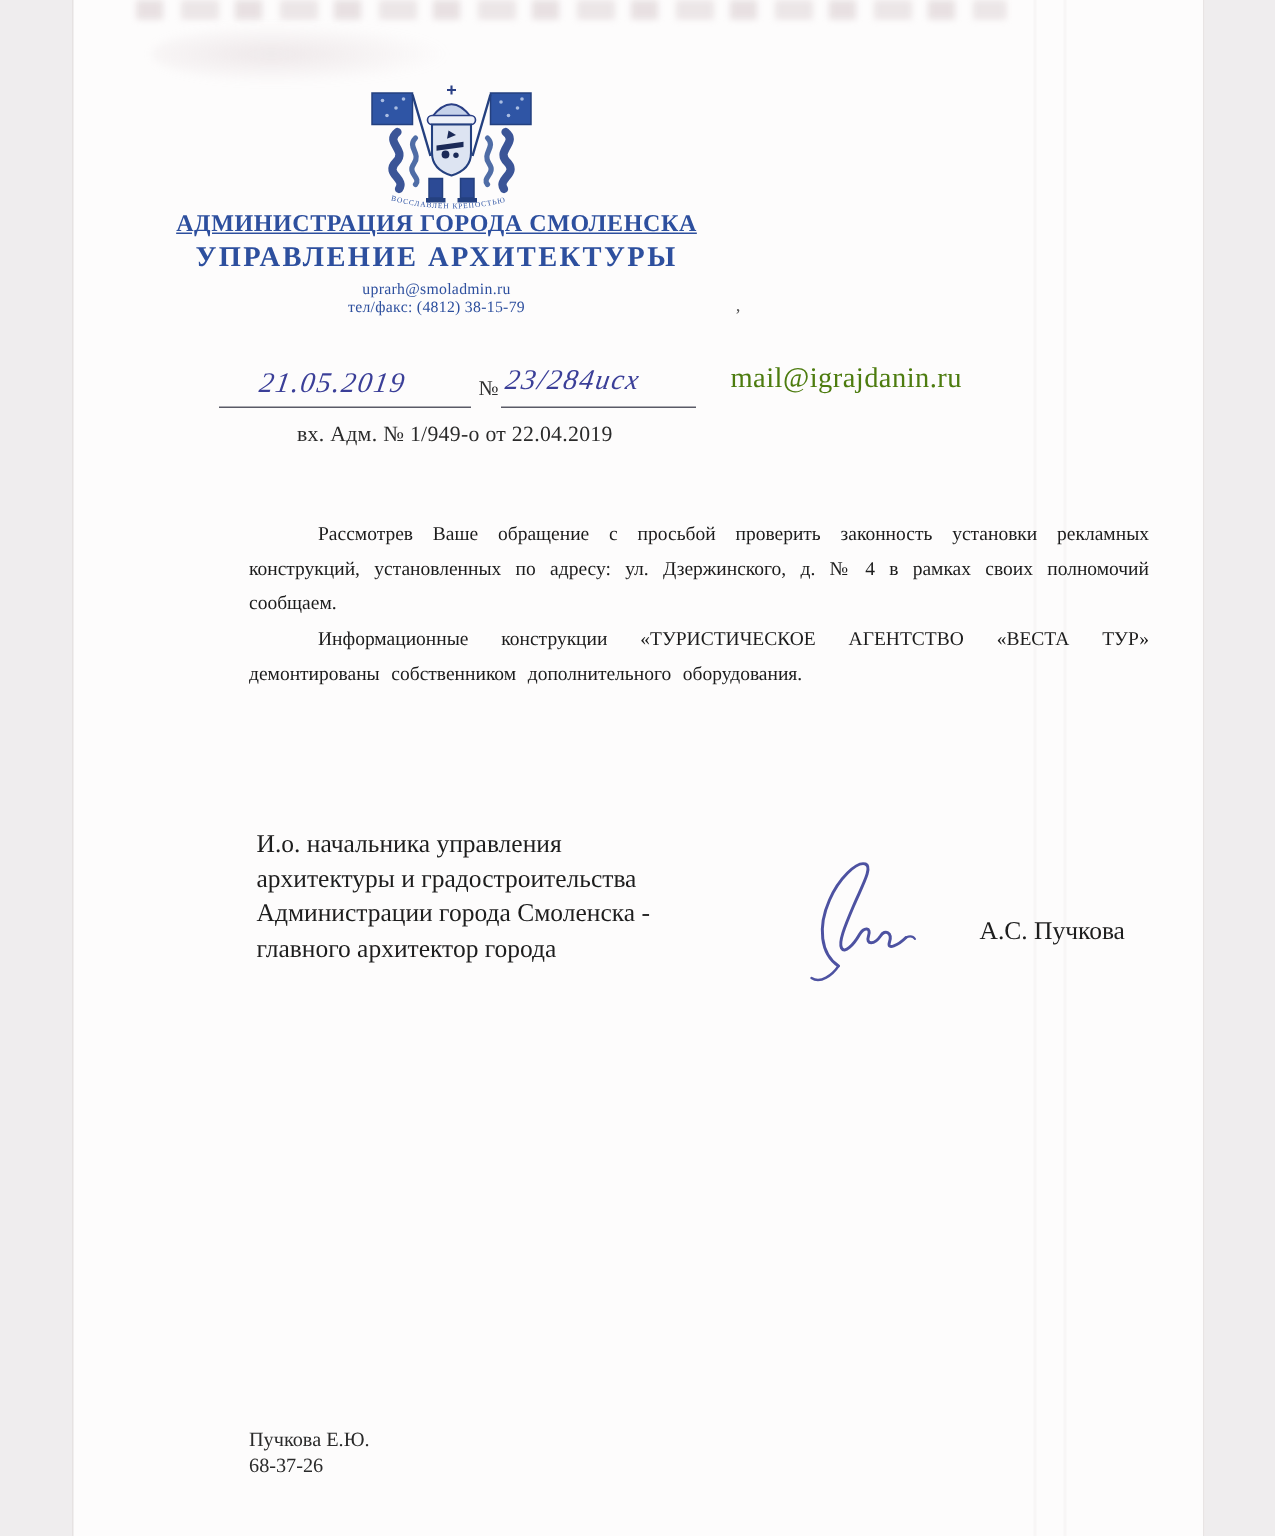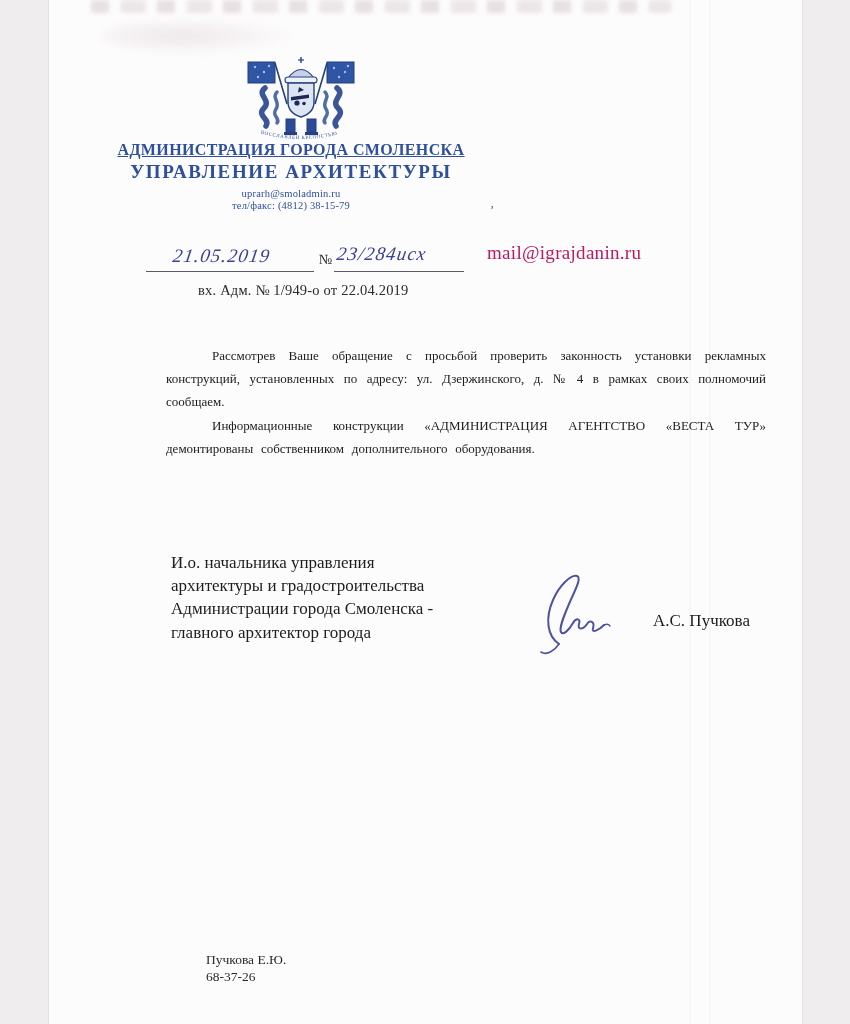--- a/index.html
+++ b/index.html
@@ -37,41 +37,41 @@
   .org-name{font-size:19px;font-weight:bold;letter-spacing:1.6px;line-height:20px;margin-top:3px;}
   .org-contacts{font-size:10.5px;line-height:11.5px;margin-top:6px;letter-spacing:.2px;}
   
   .hand{
     font-style:italic;letter-spacing:1.2px;transform:skewX(-9deg);
     white-space:nowrap;
   }
   .ref-underline{height:1px;background:#5a5a66;}
   .num-label{font-size:14px;color:#2f2f2f;}
   .incoming{font-size:14.5px;color:#2a2a2a;letter-spacing:.2px;white-space:nowrap;}
-  .recipient-mail{font-size:19px;color:#be185d;letter-spacing:.3px;white-space:nowrap;}
+  .recipient-mail{font-size:19px;color:#4d7c0f;letter-spacing:.3px;white-space:nowrap;}
   .tiny-dot{font-size:12px;color:#555;}
   
   .body-text{
     left:117px;top:344px;width:600px;
     font-size:13px;line-height:23.2px;color:#1c1c1c;
     text-align:justify;word-spacing:4.5px;
   }
   .body-text p{margin:0;text-indent:46px;}
   
   .sig-title{
     left:122px;top:551px;width:330px;
     font-size:17px;line-height:23.2px;color:#1d1d1d;
   }
   .sig-title span{display:block;}
   .sig-name{left:604px;top:611px;font-size:17px;color:#1d1d1d;white-space:nowrap;}
   
   .footer{
     left:117px;top:951px;font-size:13.5px;line-height:17px;color:#2a2a2a;
   }
-  .footer span{display:block;margin-left:40px;}
+  .footer span{display:block;}
 </style>
 </head>
 <body>
 
 <div class="page">
 
   <div class="abs ghost-top"></div>
   <div class="abs ghost-blob"></div>
   <div class="abs scan-line" style="left:640px;"></div>
   <div class="abs scan-line" style="left:660px;"></div>
@@ -146,21 +146,21 @@
   <div class="abs num-label" style="left:270px;top:252px;">№</div>
   <div class="abs hand" style="left:288px;top:243px;font-size:19px;color:#3b3f98;">23/284исх</div>
   <div class="abs ref-underline" style="left:285px;top:271px;width:130px;"></div>
   <div class="abs incoming" style="left:149px;top:282px;">вх. Адм.  № 1/949-о от 22.04.2019</div>
 
   <div class="abs tiny-dot" style="left:441px;top:203px;">’</div>
   <div class="abs recipient-mail" style="left:438px;top:242px;">mail@igrajdanin.ru</div>
 
   <div class="abs body-text">
     <p>Рассмотрев Ваше обращение с просьбой проверить законность установки рекламных конструкций, установленных по адресу: ул. Дзержинского, д. № 4 в рамках своих полномочий сообщаем.</p>
-    <p>Информационные конструкции «АДМИНИСТРАЦИЯ АГЕНТСТВО «ВЕСТА ТУР» демонтированы собственником дополнительного оборудования.</p>
+    <p>Информационные конструкции «ТУРИСТИЧЕСКОЕ АГЕНТСТВО «ВЕСТА ТУР» демонтированы собственником дополнительного оборудования.</p>
   </div>
 
   <div class="abs sig-title">
     <span>И.о. начальника управления</span>
     <span>архитектуры и градостроительства</span>
     <span>Администрации города Смоленска -</span>
     <span>главного архитектор города</span>
   </div>
 
   <svg class="abs" style="left:480px;top:566px;" width="100" height="92" viewBox="0 0 100 92">

